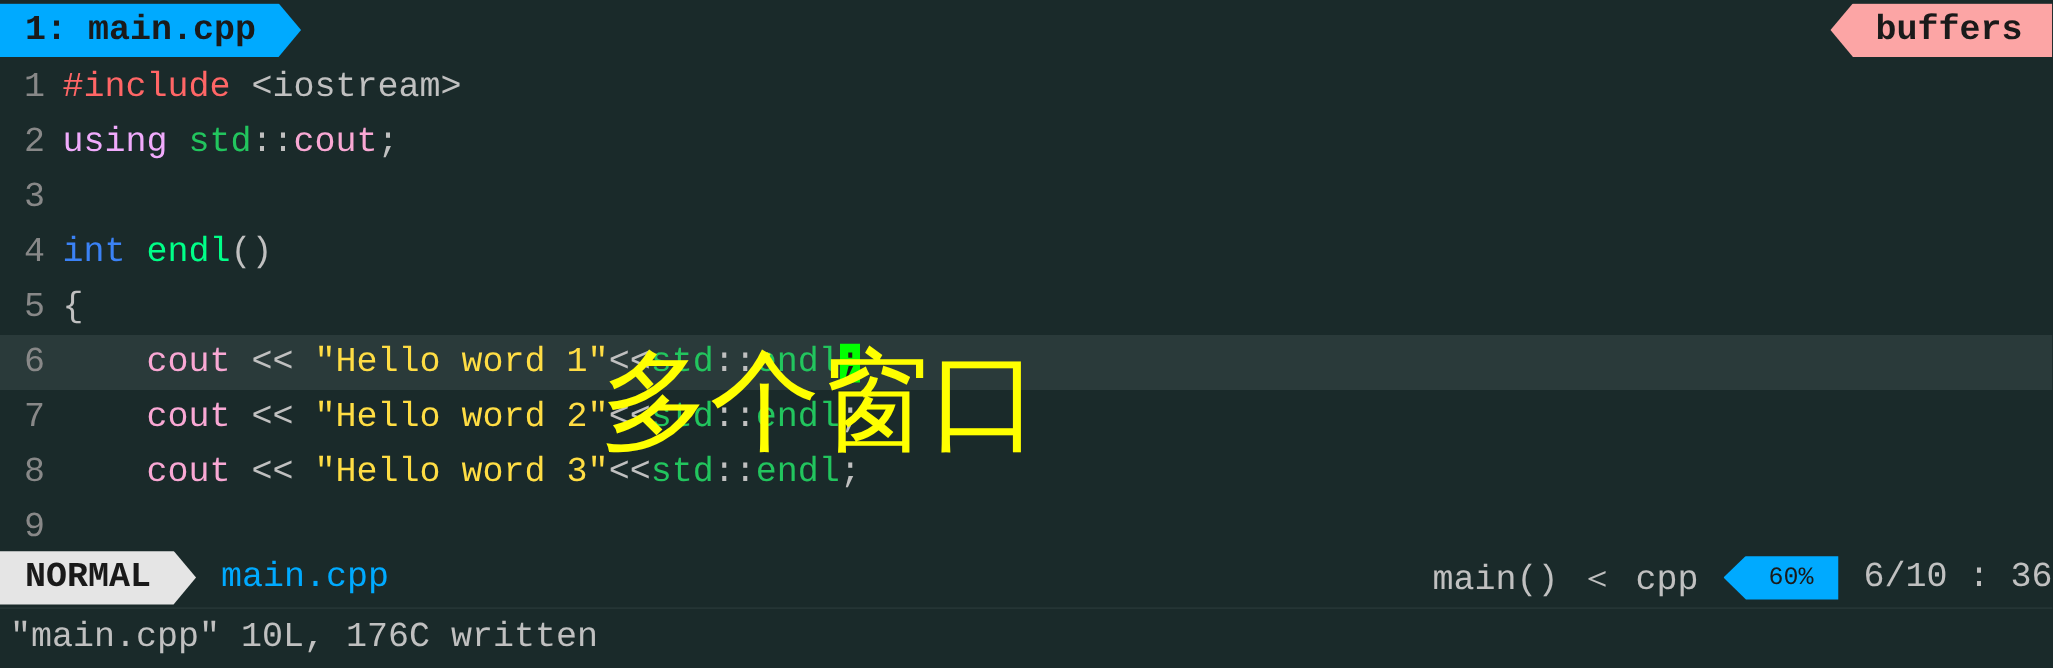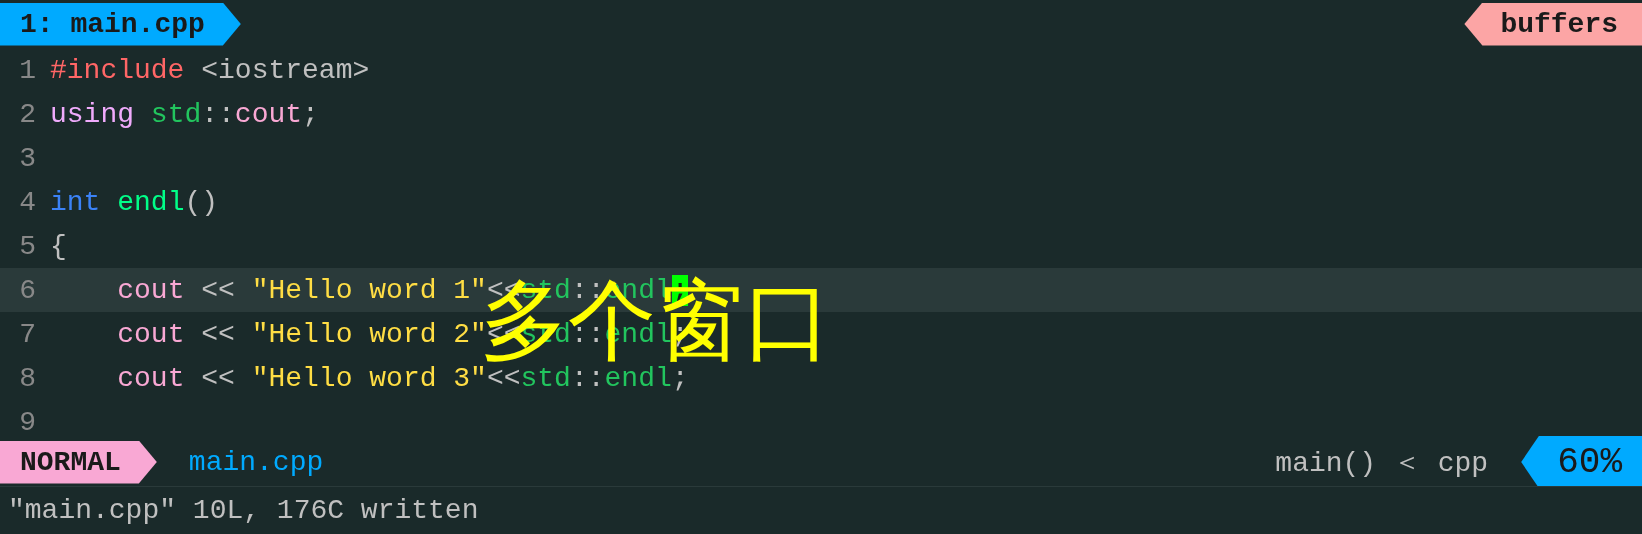--- a/index.html
+++ b/index.html
@@ -119,52 +119,52 @@
       display: flex;
       align-items: center;
       background: #1a2a2a;
       height: 48px;
       position: absolute;
       bottom: 48px;
       width: 100%;
     }
 
     .mode-normal {
-      background: #f9a8d4;
+      background: #e5e5e5;
       color: #1a1a1a;
       font-weight: bold;
       font-size: 28px;
       padding: 6px 20px;
       clip-path: polygon(0 0, calc(100% - 18px) 0, 100% 50%, calc(100% - 18px) 100%, 0 100%);
       padding-right: 36px;
     }
 
     .status-filename {
       color: #00aaff;
       font-size: 28px;
-      margin-left: 32px;
+      margin-left: 20px;
     }
 
     .status-right {
       margin-left: auto;
       display: flex;
       align-items: center;
-      gap: 13px;
+      gap: 0;
     }
 
     .status-func {
       color: #c0c0c0;
       font-size: 28px;
       margin-right: 0;
     }
 
     .status-percent {
       background: #00aaff;
       color: #1a1a1a;
-      font-size: 36px;
+      font-size: 20px;
       padding: 6px 20px;
       clip-path: polygon(18px 0, 100% 0, 100% 100%, 18px 100%, 0 50%);
       padding-left: 36px;
       margin-left: 20px;
     }
 
     .status-pos {
       color: #c0c0c0;
       font-size: 28px;
       margin-left: 20px;
@@ -240,18 +240,19 @@
     </div>
   <div class="annotation">多个窗口</div>
 </div>
 
 <div class="status-bar">
   <div class="mode-normal">NORMAL</div>
   <span class="status-filename">main.cpp</span>
   <div class="status-right">
     <span class="status-func">main() ＜ cpp</span>
     <div class="status-percent">60%</div>
+    <span class="status-pos">6/10 :  36</span>
   </div>
 </div>
 
 <div class="cmd-line">
   <span class="cmd-text">"main.cpp" 10L, 176C written</span>
 </div>
 
 </body></html>

